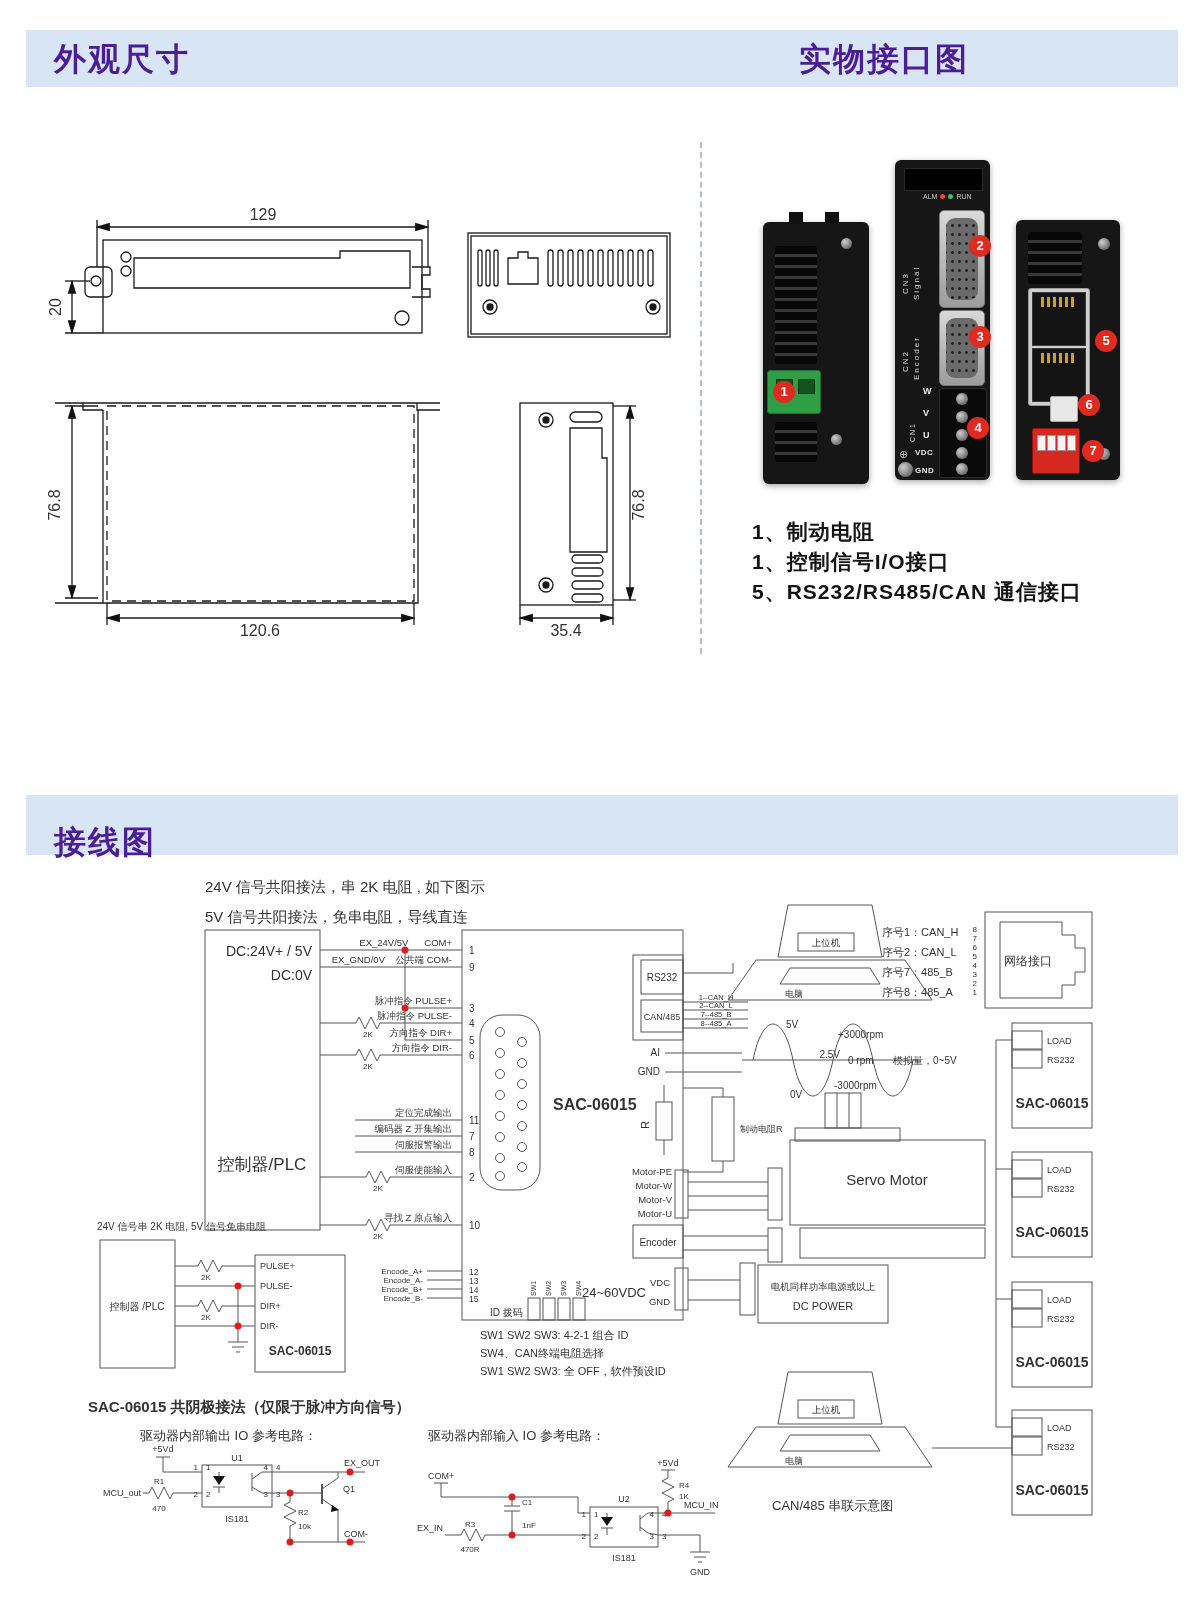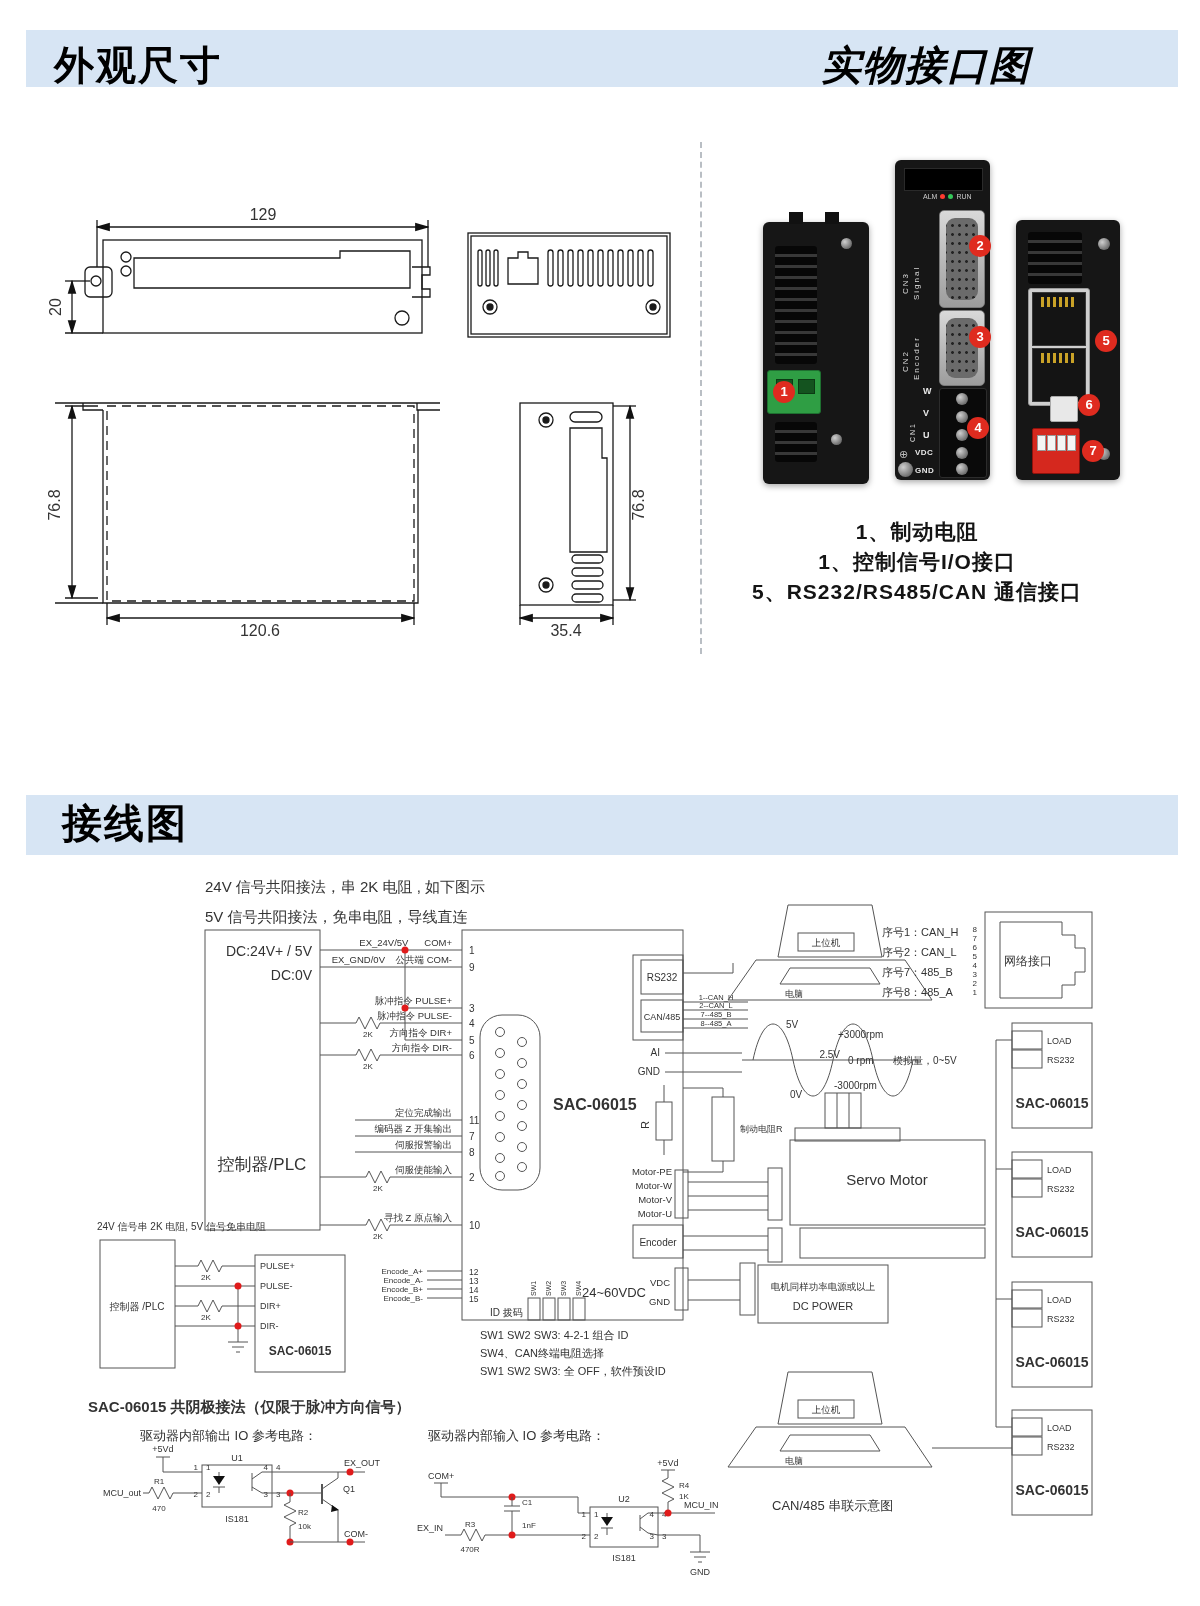--- a/index.html
+++ b/index.html
@@ -1,19 +1,19 @@
 <!DOCTYPE html>
 <html><head>
 <meta charset="utf-8">
 <style>
   html,body{margin:0;padding:0;background:#fff;}
   .page{position:relative;width:1200px;height:1606px;background:#ffffff;overflow:hidden;
         font-family:"Liberation Sans","DejaVu Sans",sans-serif;color:#1a1a1a;}
   .band{position:absolute;left:26px;width:1152px;height:57px;background:#d7e5f4;}
-  .band .title{position:absolute;top:8px;font-size:40px;font-weight:bold;color:#000000;letter-spacing:2px;}
+  .band .title{position:absolute;top:8px;font-size:32px;font-weight:bold;color:#4c1d95;letter-spacing:2px;}
   .divider{position:absolute;left:700px;top:142px;height:512px;width:0;border-left:2px dashed #b9bec4;}
   svg text{font-family:"Liberation Sans","DejaVu Sans",sans-serif;fill:#333;}
   .pre{white-space:pre;}
   
   .dev{position:absolute;background:#161616;border-radius:6px;box-shadow:0 2px 6px rgba(0,0,0,.35);}
   .vents{position:absolute;border-radius:3px;background:repeating-linear-gradient(180deg,#070707 0 8px,#383838 8px 11px);}
   .screw{position:absolute;border-radius:50%;background:radial-gradient(circle at 35% 35%,#cfcfcf,#6f6f6f 70%);}
   .greenterm{position:absolute;background:#2f9e44;border-radius:3px;border:1px solid #1e7030;}
   .greenterm .hole{position:absolute;width:15px;height:13px;background:#14531f;border:1px solid #0c3a14;}
   .silvercon{position:absolute;background:linear-gradient(#d9d9d9,#9c9c9c);border-radius:5px;border:1px solid #7a7a7a;}
@@ -23,31 +23,31 @@
   .vtext{position:absolute;writing-mode:vertical-rl;transform:rotate(180deg);color:#ddd;font-size:8px;letter-spacing:2px;}
   .termblock{position:absolute;background:#0a0a0a;border-radius:3px;border:1px solid #2c2c2c;}
   .rj45{position:absolute;background:#cfcfcf;border-radius:3px;border:1px solid #9a9a9a;}
   .rjport{position:absolute;background:#141414;border:1px solid #3a3a3a;}
   .rjpins{position:absolute;height:10px;background:repeating-linear-gradient(90deg,#c9a227 0 3px,#141414 3px 6px);}
   .whitecon{position:absolute;background:#e8e8e8;border:1px solid #aaa;border-radius:2px;}
   .dip{position:absolute;background:#d5281e;border-radius:2px;border:1px solid #8f120c;}
   .dipsw{position:absolute;width:7px;height:14px;background:#f5f5f5;border:1px solid #999;}
   .callout{position:absolute;width:22px;height:22px;border-radius:50%;background:#df2b1f;color:#fff;
            font-size:13px;font-weight:bold;text-align:center;line-height:22px;z-index:5;}
-  .iface-list{position:absolute;left:752px;top:518px;list-style:none;margin:0;padding:0;text-align:center;}
+  .iface-list{position:absolute;left:752px;top:518px;list-style:none;margin:0;padding:0;}
   .iface-list li{height:30px;font-size:21px;font-weight:600;color:#141414;letter-spacing:1px;}
 </style>
 </head>
 <body>
 
 <div class="page">
 
   <div class="band" style="top:30px;">
     <div class="title" style="left:28px;">外观尺寸</div>
-    <div class="title" style="left:760px;width:280px;text-align:center;font-style:italic;">实物接口图</div>
+    <div class="title" style="left:718px;width:280px;text-align:center;">实物接口图</div>
   </div>
 
   <svg width="670" height="520" viewBox="0 0 670 520" style="position:absolute;left:30px;top:140px;">
     <defs>
       <marker id="ar" viewBox="0 0 10 6" refX="9" refY="3" markerWidth="11" markerHeight="7" orient="auto-start-reverse">
         <path d="M0,0L10,3L0,6Z" fill="#111"></path>
       </marker>
     </defs>
     <g stroke="#1a1a1a" stroke-width="1.3" fill="none">
       <rect x="73" y="100" width="319" height="93"></rect>
@@ -211,21 +211,21 @@
   <div class="callout" style="left:1078px;top:394px;">6</div>
   <div class="callout" style="left:1082px;top:440px;">7</div>
 
   <ul class="iface-list">
     <li>1、制动电阻</li>
     <li>1、控制信号I/O接口</li>
     <li>5、RS232/RS485/CAN 通信接口</li>
   </ul>
 
   <div class="band" style="top:795px;height:60px;">
-    <div class="title" style="left:28px;top:1px;margin-left:8px;">接线图</div>
+    <div class="title" style="left:28px;top:26px;">接线图</div>
   </div>
 
   <svg width="1200" height="746" viewBox="0 0 1200 746" style="position:absolute;left:0;top:860px;">
     <g fill="none" stroke="#555" stroke-width="1">
 
       <text x="205" y="32" font-size="15" fill="#222" stroke="none">24V 信号共阳接法，串 2K 电阻 , 如下图示</text>
       <text x="205" y="62" font-size="15" fill="#222" stroke="none">5V 信号共阳接法，免串电阻，导线直连</text>
 
       <g>
         <rect x="205" y="70" width="115" height="300"></rect>

